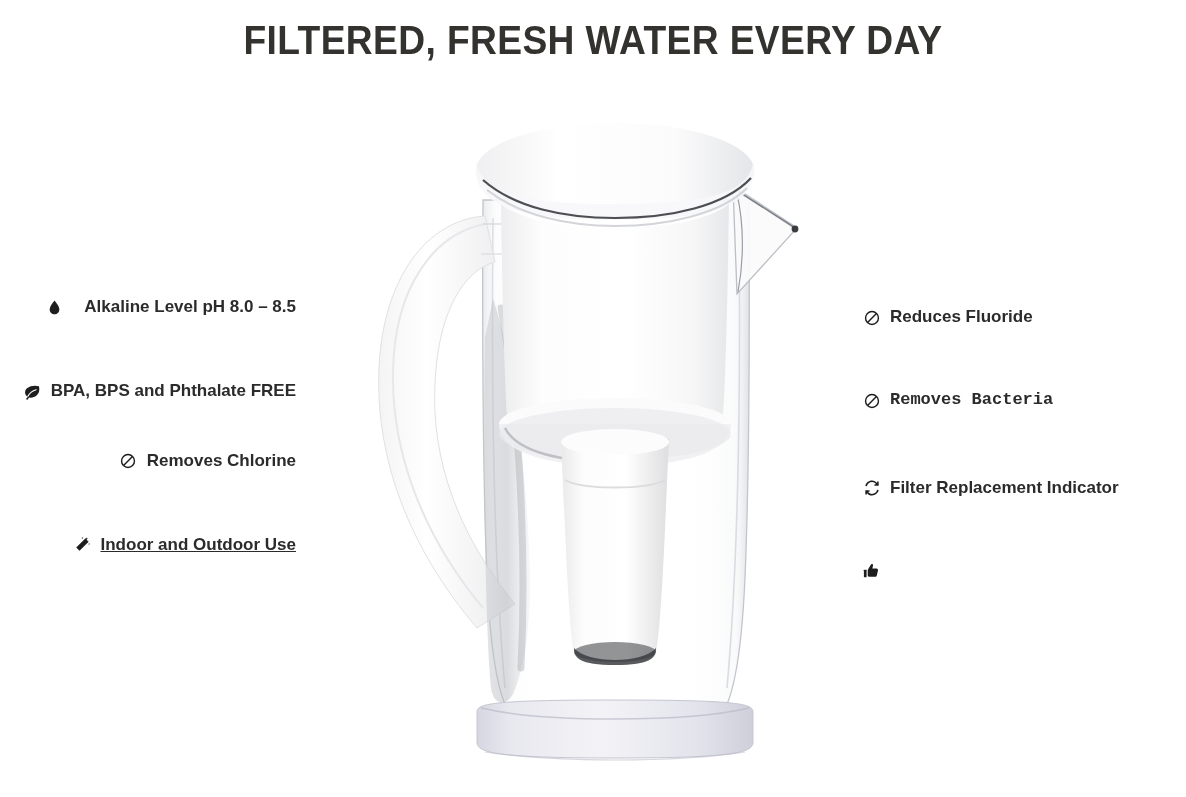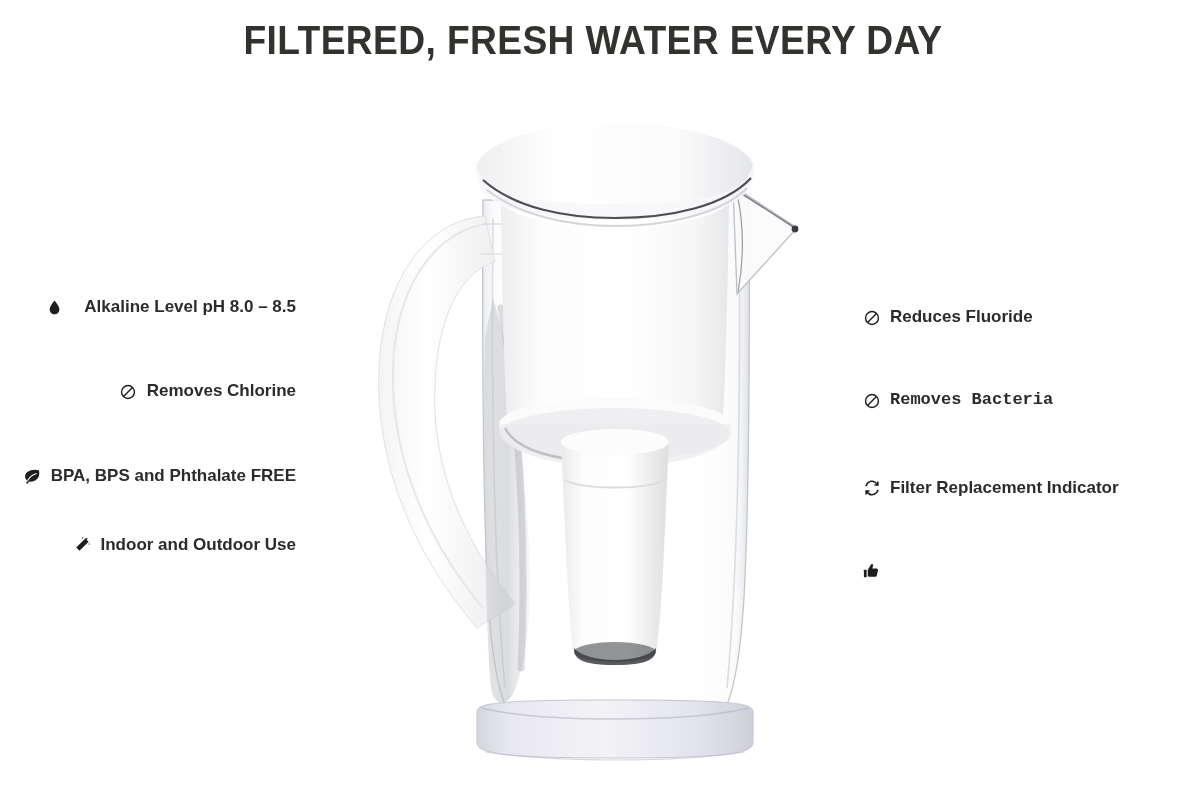--- a/index.html
+++ b/index.html
@@ -41,21 +41,21 @@
     align-items:flex-start;
     gap:9px;
     font-size:17px;
     font-weight:700;
     line-height:1.25;
     color:#2b2b2b;
     margin-bottom:60px;
   }
   .features-left .feature{ justify-content:flex-end; }
   .features-left .feature .f-icon{ order:-1; }
-  .feature:last-child{ margin-bottom:0; }
+  .feature:last-child{ margin-bottom:0;text-decoration:underline; }
   .f-icon{
     flex:0 0 auto;
     width:19px; height:19px;
     margin-top:2px;
     display:inline-flex;
     align-items:center;
     justify-content:center;
     color:#1d1d1d;
   }
   .f-icon svg{ display:block; }
@@ -86,38 +86,38 @@
 
   <div class="feature r1">
     <span class="f-icon">
       <svg viewBox="0 0 24 24" width="17" height="17" fill="currentColor" aria-hidden="true">
         <path d="M12 2.2C12 2.2 5.2 10.1 5.2 14.7c0 3.8 3.05 6.9 6.8 6.9s6.8-3.1 6.8-6.9C18.8 10.1 12 2.2 12 2.2z"></path>
       </svg>
     </span>
     <span class="f-label">Alkaline Level pH 8.0 – 8.5</span>
   </div>
 
+  <div class="feature r3">
+    <span class="f-icon">
+      <svg viewBox="0 0 24 24" width="18" height="18" fill="currentColor" aria-hidden="true">
+        <path d="M21.2 4.3C16.5 3.1 9.6 3.4 5.4 7.1c-3.3 2.9-3.4 7.6-.6 10.2 .5 .5 1.1 .8 1.7 1.1L4 21.4l1.6 1.2 2.6-3.3c4.9 1 10-1 12.3-5.5 1.7-3.3 1.4-7.1 .7-9.5z"></path>
+        <path d="M6.5 17.6c2.3-4 6.2-7.1 11-8.6" stroke="#ffffff" stroke-width="1.6" fill="none" stroke-linecap="round"></path>
+      </svg>
+    </span>
+    <span class="f-label">BPA, BPS and Phthalate FREE</span>
+  </div>
+
   <div class="feature r2">
     <span class="f-icon">
       <svg viewBox="0 0 24 24" width="18" height="18" fill="none" stroke="currentColor" stroke-width="1.9" aria-hidden="true">
         <circle cx="12" cy="12" r="8.6"></circle>
         <line x1="6.1" y1="17.9" x2="17.9" y2="6.1"></line>
       </svg>
     </span>
     <span class="f-label">Removes Chlorine</span>
-  </div>
-
-  <div class="feature r3">
-    <span class="f-icon">
-      <svg viewBox="0 0 24 24" width="18" height="18" fill="currentColor" aria-hidden="true">
-        <path d="M21.2 4.3C16.5 3.1 9.6 3.4 5.4 7.1c-3.3 2.9-3.4 7.6-.6 10.2 .5 .5 1.1 .8 1.7 1.1L4 21.4l1.6 1.2 2.6-3.3c4.9 1 10-1 12.3-5.5 1.7-3.3 1.4-7.1 .7-9.5z"></path>
-        <path d="M6.5 17.6c2.3-4 6.2-7.1 11-8.6" stroke="#ffffff" stroke-width="1.6" fill="none" stroke-linecap="round"></path>
-      </svg>
-    </span>
-    <span class="f-label">BPA, BPS and Phthalate FREE</span>
   </div>
 
   <div class="feature r4">
     <span class="f-icon">
       <svg viewBox="0 0 24 24" width="18" height="18" fill="currentColor" aria-hidden="true">
         <path d="M16.4 3.2l4.4 4.4-12.1 12.1-4.4-4.4 12.1-12.1z"></path>
         <path d="M18.1 1.5l.6 1.7 1.7 .6-1.7 .6-.6 1.7-.6-1.7-1.7-.6 1.7-.6 .6-1.7z"></path>
         <path d="M12.6 1.2l.4 1.1 1.1 .4-1.1 .4-.4 1.1-.4-1.1-1.1-.4 1.1-.4 .4-1.1z"></path>
         <path d="M21.4 9.2l.35 1 1 .35-1 .35-.35 1-.35-1-1-.35 1-.35 .35-1z"></path>
       </svg>

